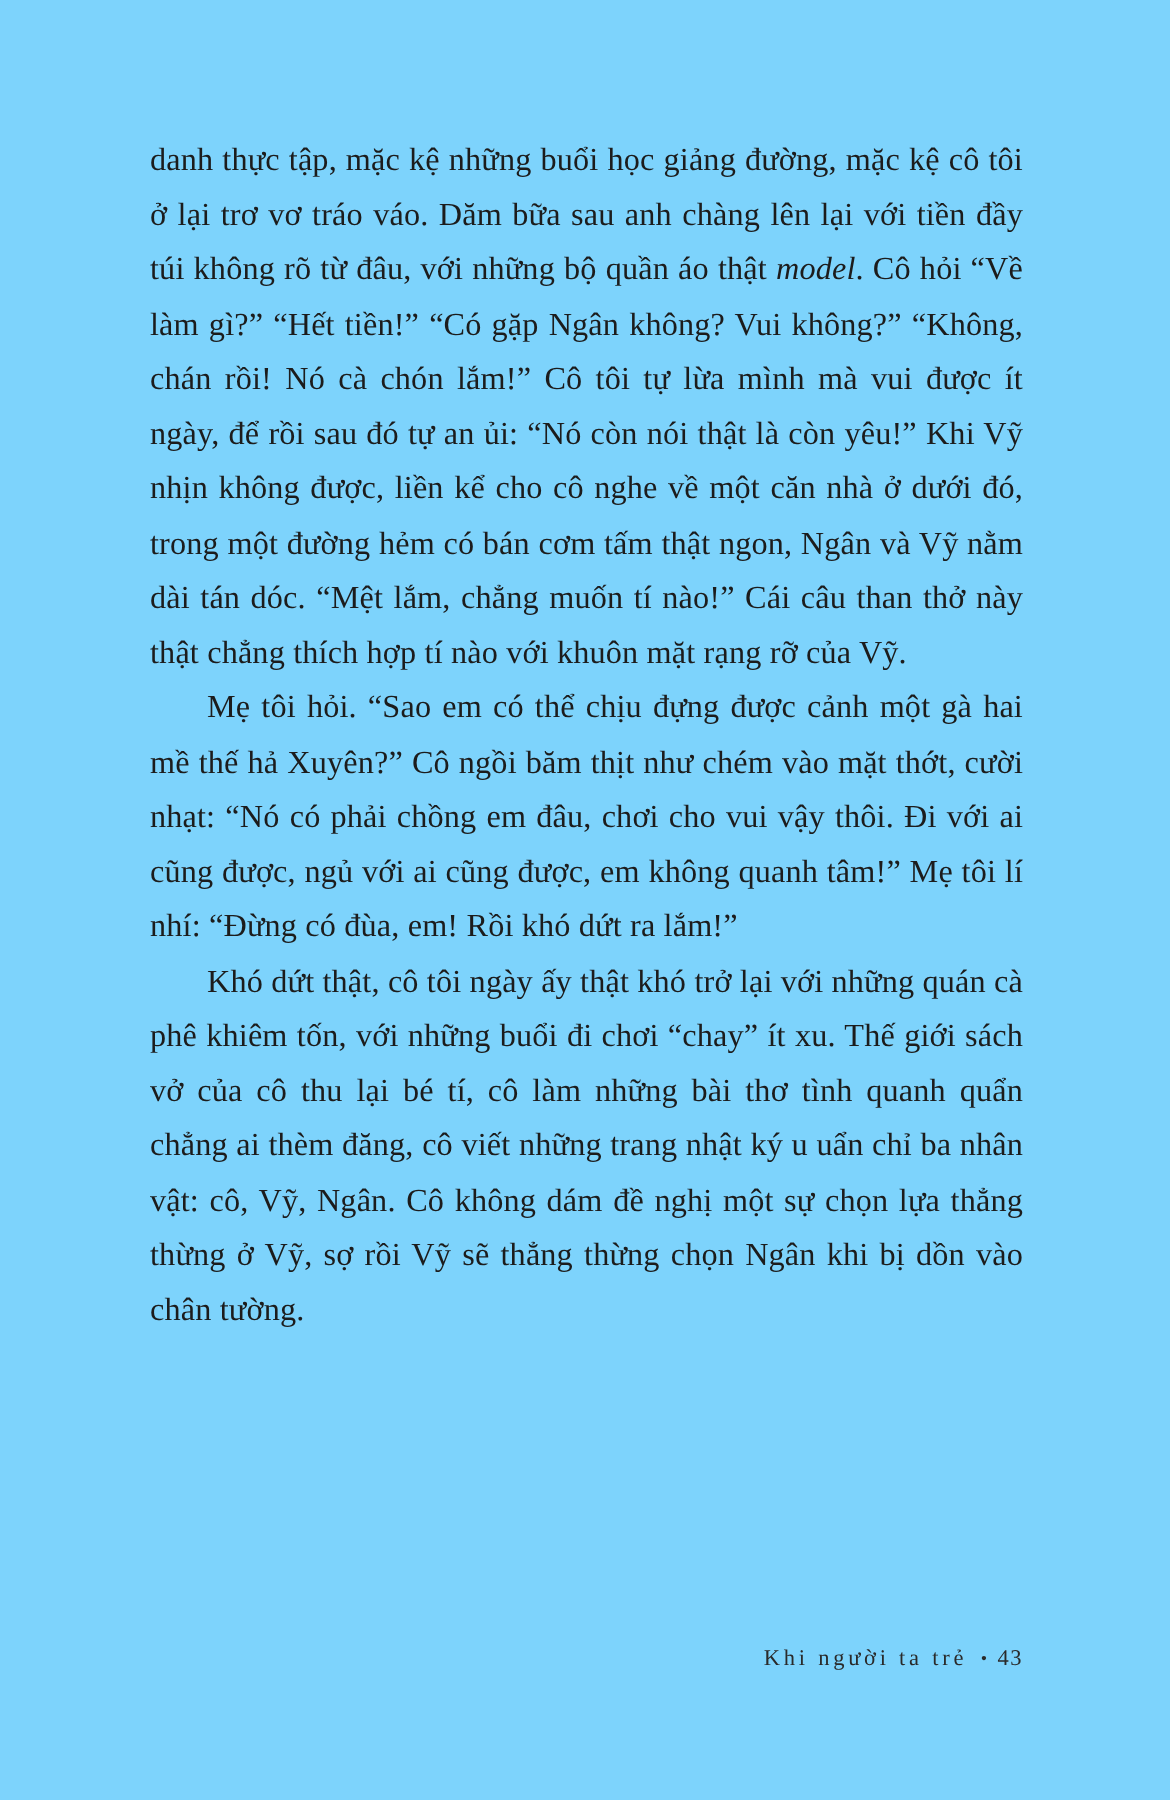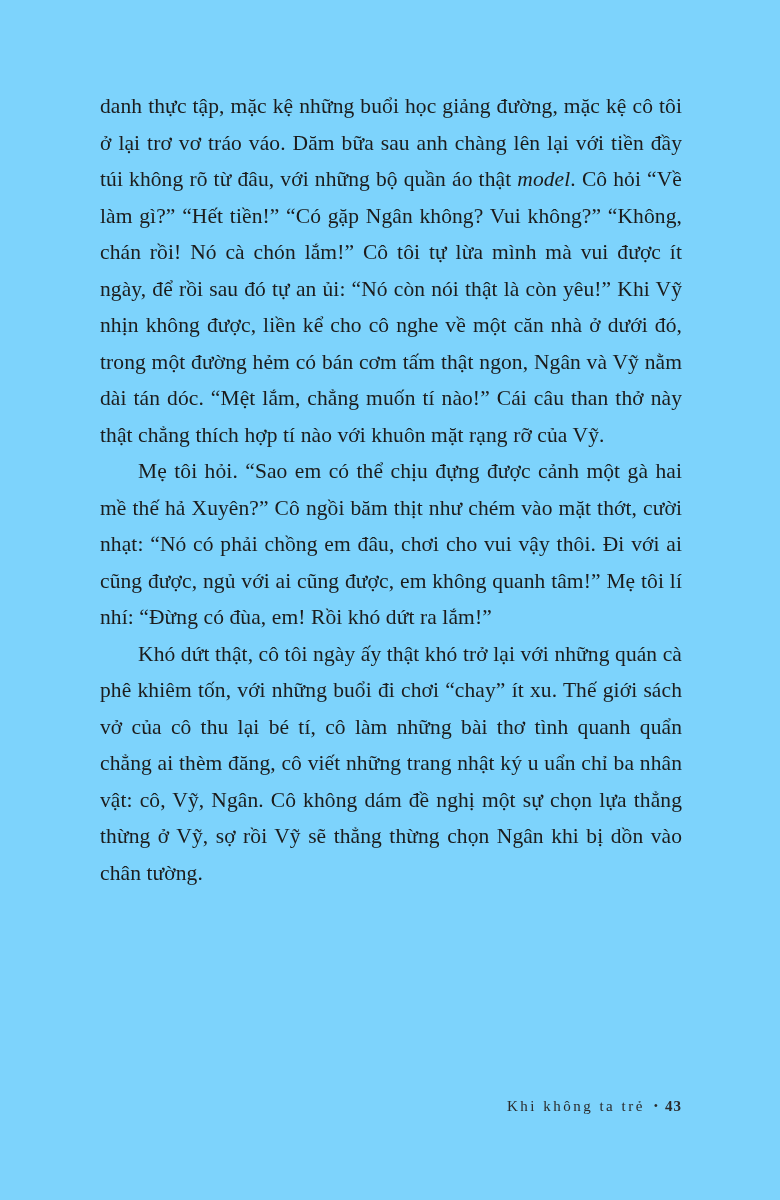--- a/index.html
+++ b/index.html
@@ -49,37 +49,37 @@
   .running-title {
     letter-spacing: 2.5px;
   }
   .footer .sep {
     display: inline-block;
     margin: 0 7px 0 9px;
     font-size: 12px;
     vertical-align: 1px;
   }
   .page-num {
-    font-weight: bold;
+    font-weight: normal;
     letter-spacing: 1px;
     text-align: center;
   }
 </style>
 </head>
 <body>
 
 <div class="page">
 
   <div class="text-block">
 
     <p class="para no-indent"><span>danh thực tập, mặc kệ những buổi học giảng đường, mặc kệ cô tôi ở lại trơ vơ tráo váo. Dăm bữa sau anh chàng lên lại với tiền đầy túi không rõ từ đâu, với những bộ quần áo thật </span><em>model</em><span>. Cô hỏi “Về làm gì?” “Hết tiền!” “Có gặp Ngân không? Vui không?” “Không, chán rồi! Nó cà chón lắm!” Cô tôi tự lừa mình mà vui được ít ngày, để rồi sau đó tự an ủi: “Nó còn nói thật là còn yêu!” Khi Vỹ nhịn không được, liền kể cho cô nghe về một căn nhà ở dưới đó, trong một đường hẻm có bán cơm tấm thật ngon, Ngân và Vỹ nằm dài tán dóc. “Mệt lắm, chẳng muốn tí nào!” Cái câu than thở này thật chẳng thích hợp tí nào với khuôn mặt rạng rỡ của Vỹ.</span></p>
 
     <p class="para indent">Mẹ tôi hỏi. “Sao em có thể chịu đựng được cảnh một gà hai mề thế hả Xuyên?” Cô ngồi băm thịt như chém vào mặt thớt, cười nhạt: “Nó có phải chồng em đâu, chơi cho vui vậy thôi. Đi với ai cũng được, ngủ với ai cũng được, em không quanh tâm!” Mẹ tôi lí nhí: “Đừng có đùa, em! Rồi khó dứt ra lắm!”</p>
 
     <p class="para indent">Khó dứt thật, cô tôi ngày ấy thật khó trở lại với những quán cà phê khiêm tốn, với những buổi đi chơi “chay” ít xu. Thế giới sách vở của cô thu lại bé tí, cô làm những bài thơ tình quanh quẩn chẳng ai thèm đăng, cô viết những trang nhật ký u uẩn chỉ ba nhân vật: cô, Vỹ, Ngân. Cô không dám đề nghị một sự chọn lựa thẳng thừng ở Vỹ, sợ rồi Vỹ sẽ thẳng thừng chọn Ngân khi bị dồn vào chân tường.</p>
 
   </div>
 
   <div class="footer">
-    <span class="running-title">Khi không ta trẻ</span><span class="sep">•</span><span class="page-num">43</span>
+    <span class="running-title">Khi người ta trẻ</span><span class="sep">•</span><span class="page-num">43</span>
   </div>
 
 </div>
 
 </body></html>

